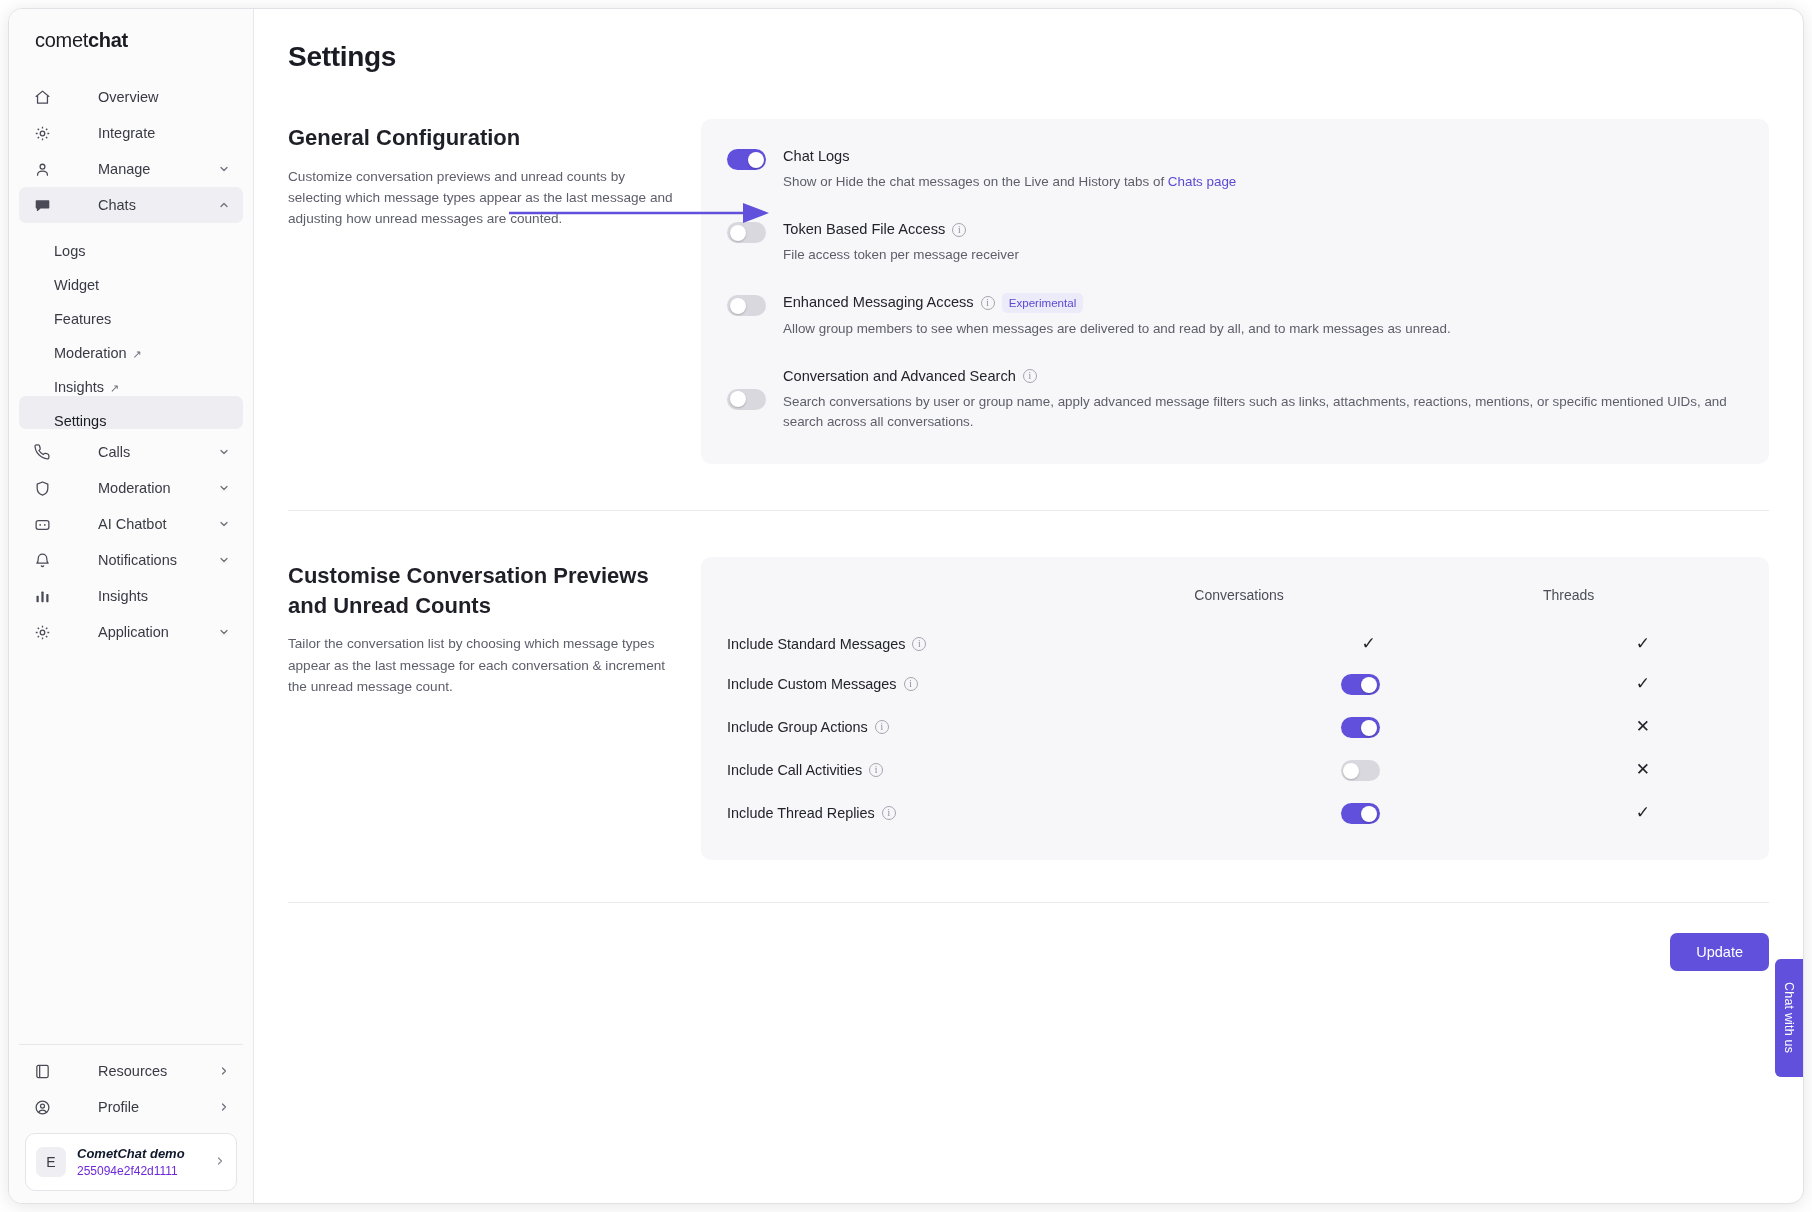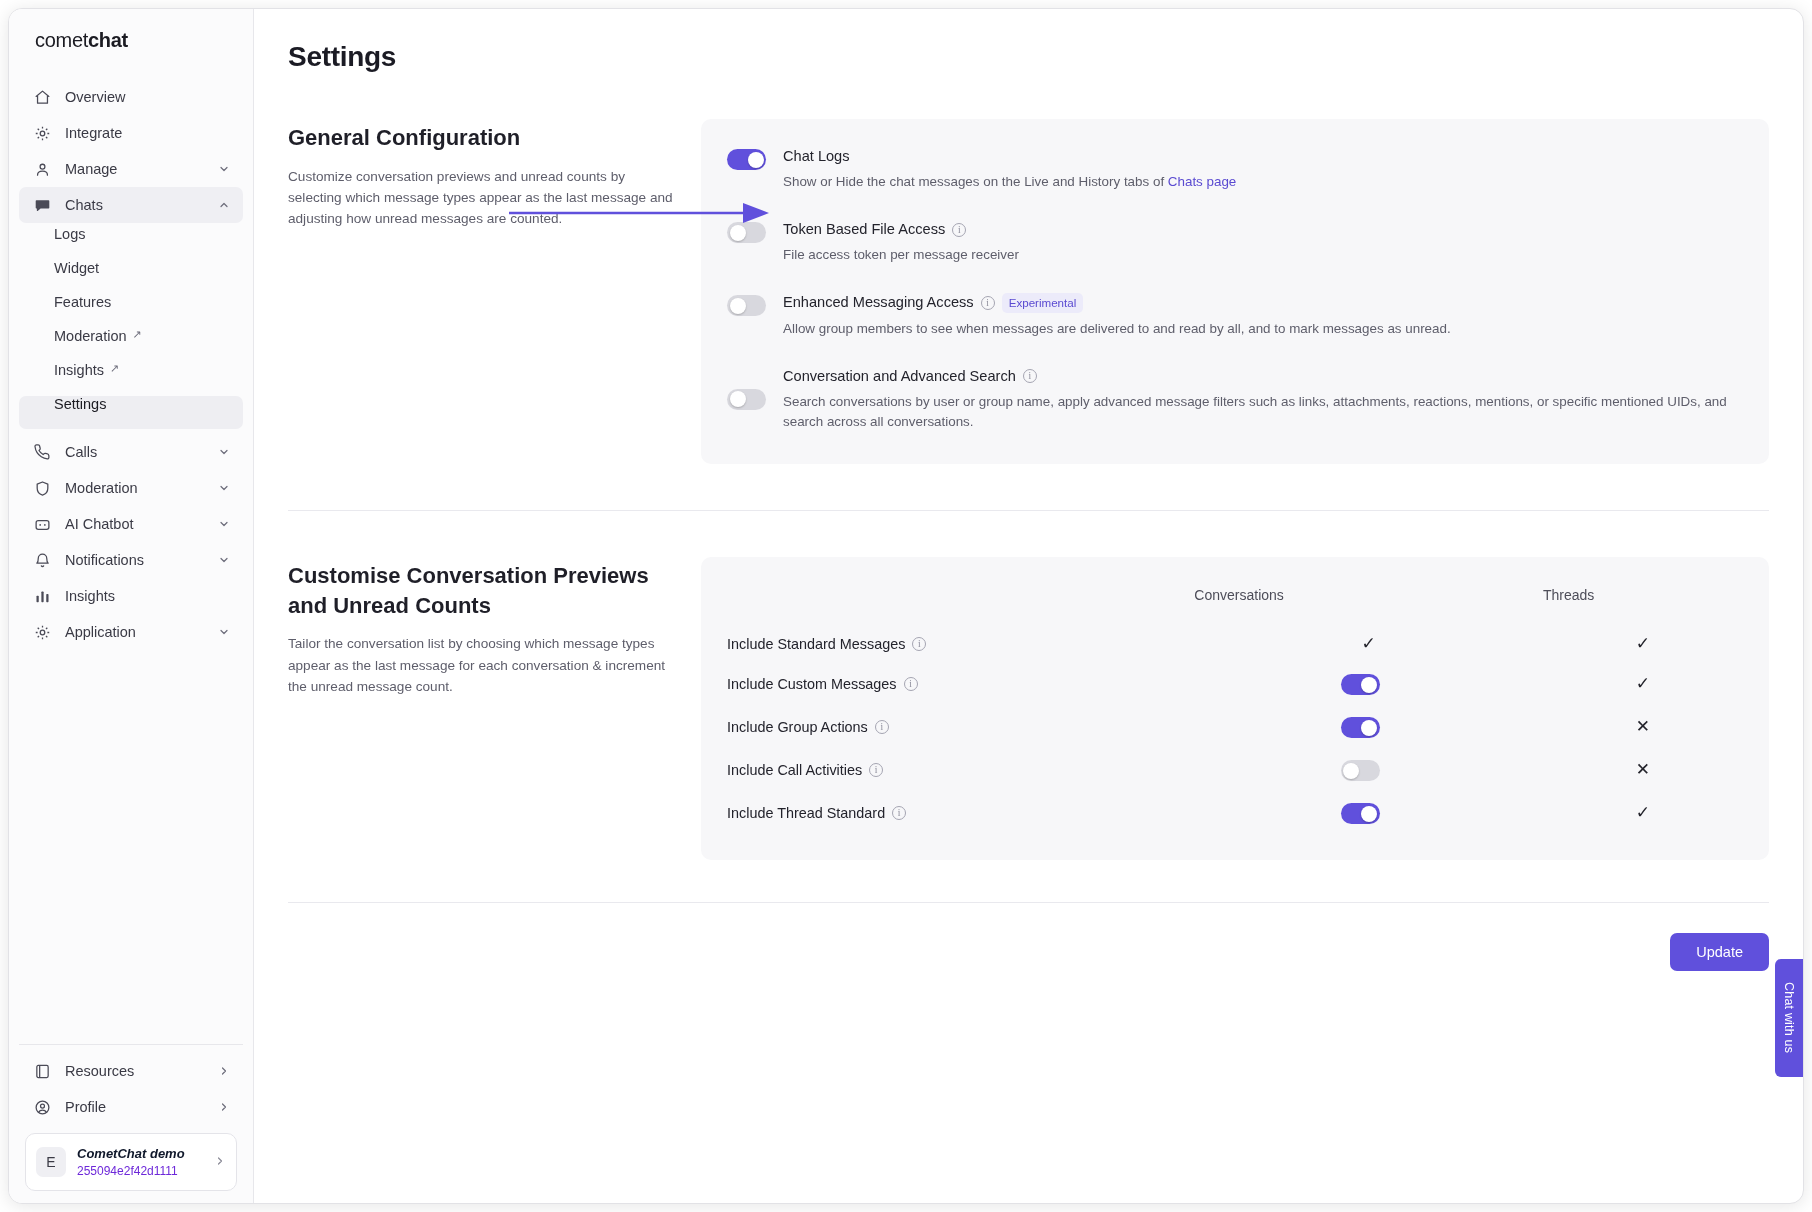--- a/index.html
+++ b/index.html
@@ -54,41 +54,42 @@
   .nav-item {
     display: flex;
     align-items: center;
     height: 36px;
     padding: 0 12px 0 13px;
     border-radius: 7px;
     color: #3a3a45;
     font-size: 14.5px;
     cursor: pointer;
     position: relative;
+    gap: 33px;
   }
   .nav-item.active { background: #efeff3; }
   .nav-item .ic {
     width: 20px; height: 20px;
     margin-right: 13px;
     display: inline-flex;
     align-items: center;
     justify-content: center;
     color: #4b4b57;
     flex: none;
   }
   .nav-item .lbl { flex: 1 1 auto; white-space: nowrap; }
   .nav-item .chev {
     width: 14px; height: 14px;
     display: inline-flex; align-items: center; justify-content: center;
     color: #6c6c7a;
   }
   .sub-list { padding: 2px 0 4px 0; }
   .sub-item {
     display: flex;
-    align-items: flex-start;
+    align-items: flex-end;
     height: 33px;
     margin: 1px 0;
     padding-left: 35px;
     border-radius: 7px;
     font-size: 14.5px;
     color: #3a3a45;
     cursor: pointer;
   }
   .sub-item.selected { background: #eeeef2; color: #1b1b22; }
   .sub-item .ext { margin-left: 6px; font-size: 11px; color: #6c6c7a; }
@@ -675,21 +676,21 @@
                   <td>
                     <div class="cellwrap">
                         <span class="cross">✕</span>
                       </div>
                   </td>
                 </tr>
 
                 <tr>
                   <td class="lbl">
                     <div class="cellwrap left">
-                      <span>Include Thread Standard</span>
+                      <span>Include Thread Replies</span>
                       <span class="info">i</span>
                     </div>
                   </td>
                   <td>
                     <div class="cellwrap">
                       <div class="tg on">
                           <span class="knob"></span>
                         </div>
                     </div>
                   </td>

